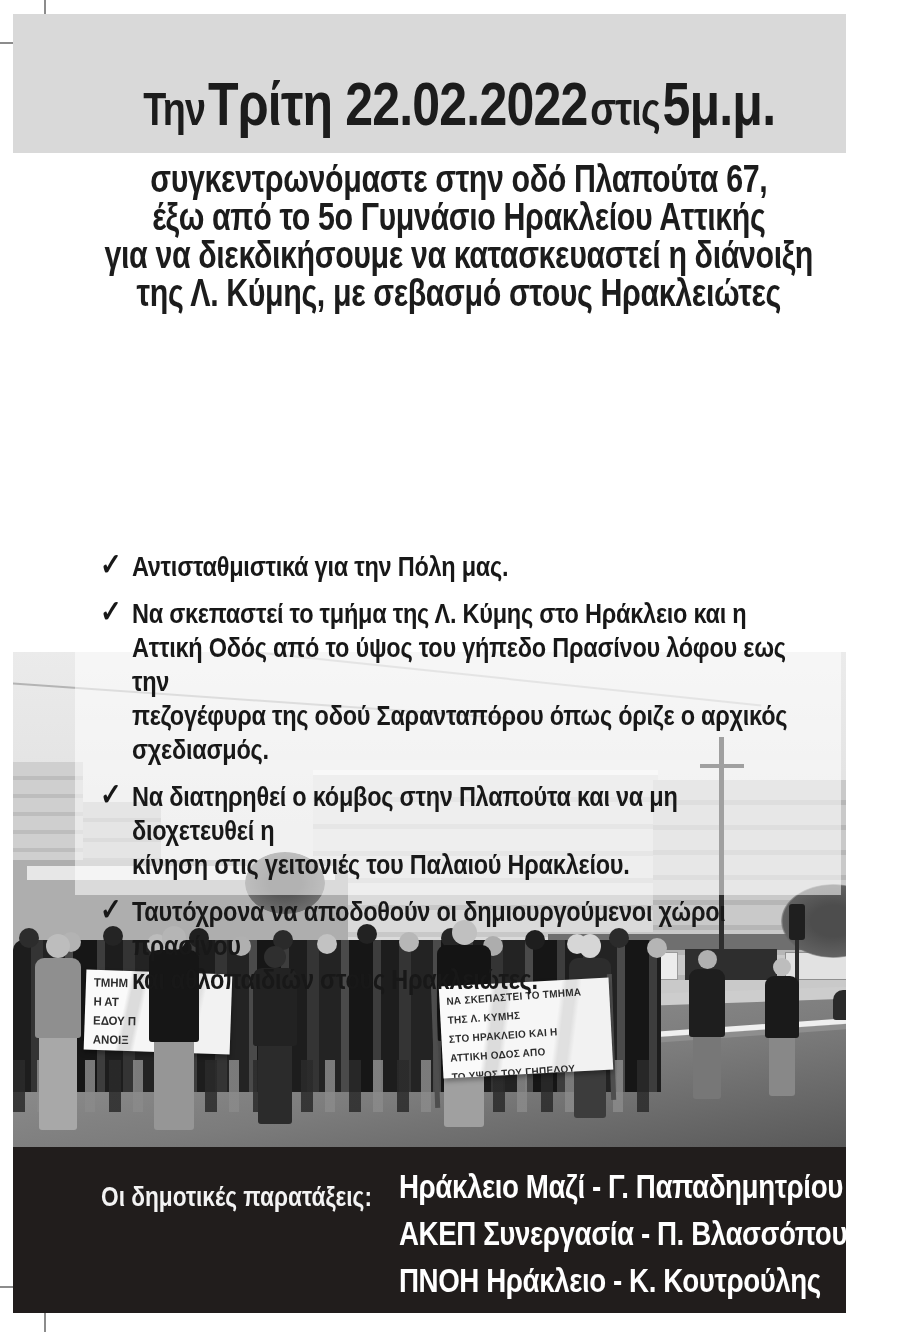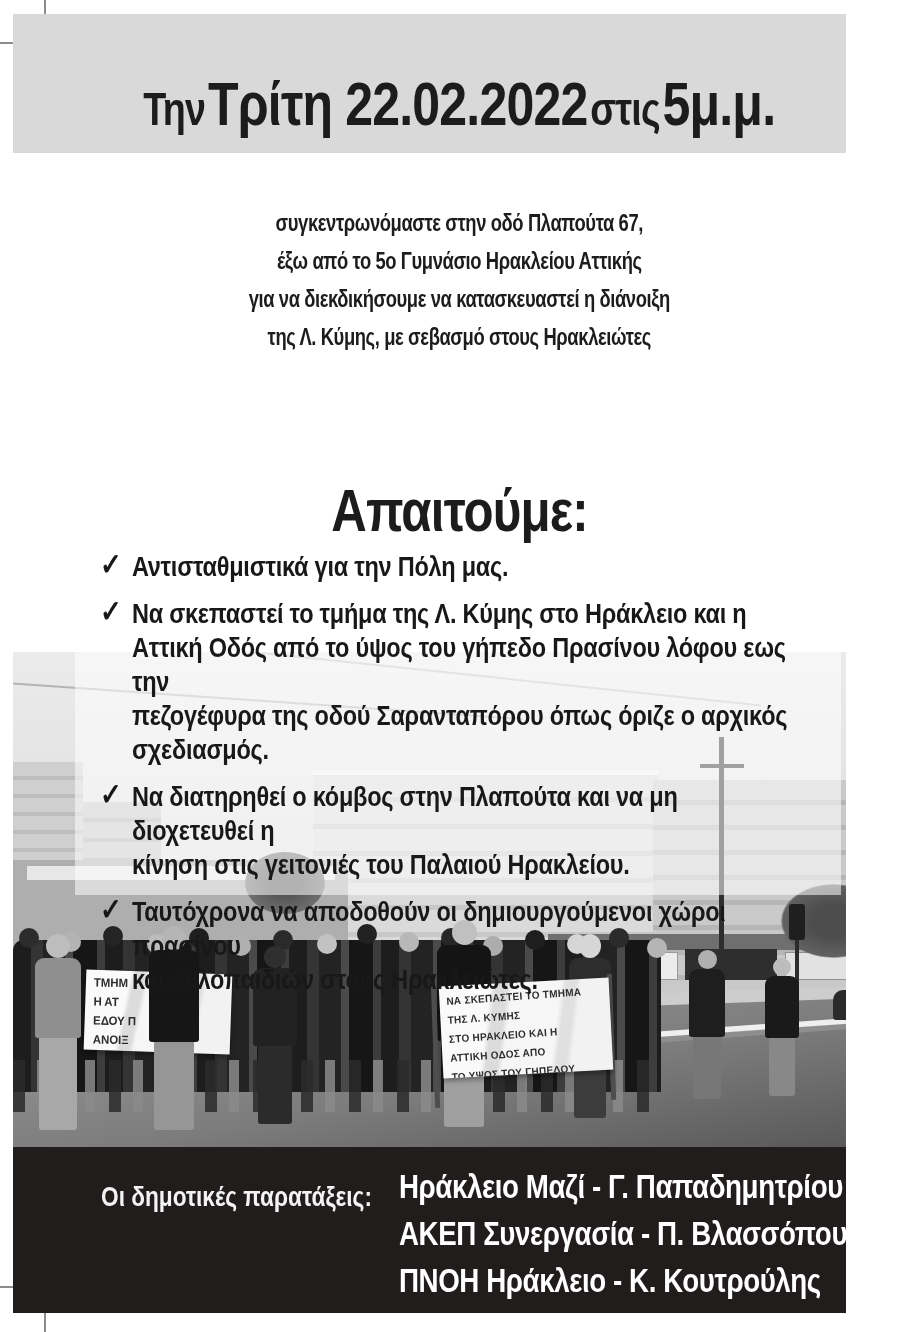--- a/index.html
+++ b/index.html
@@ -10,21 +10,21 @@
   
   .band-top{position:absolute;left:13px;top:14px;width:892px;height:139px;background:#d9d9d9;
             display:flex;justify-content:center;align-items:flex-end;}
   .title{white-space:nowrap;transform:scaleX(.82);transform-origin:center bottom;
          padding-bottom:14px;letter-spacing:-1px;font-weight:700;color:#1c1c1c;}
   .t-sm{font-size:46px;}
   .t-lg{font-size:61px;}
   
   .cblock{position:absolute;left:0;width:918px;text-align:center;font-weight:700;color:#1c1c1c;z-index:3;}
   .cx{display:inline-block;white-space:pre-line;transform:scaleX(.8);transform-origin:center top;letter-spacing:-0.5px;}
-  .intro{top:160px;font-size:23px;line-height:38px;margin-top:44px;}
+  .intro{top:160px;font-size:38px;line-height:38px;}
   .oxi{top:342px;font-size:34px;line-height:42px;}
   .oxi .line{display:block;transform:scaleX(.82);transform-origin:center top;white-space:nowrap;letter-spacing:-0.5px;}
   .oxi-big{font-size:48px;letter-spacing:0;}
   .demands-title{top:476px;font-size:60px;line-height:70px;}
   .demands-title .cx{transform:scaleX(.82);letter-spacing:-1px;}
   .bullets{position:absolute;left:100px;top:550px;width:820px;z-index:3;list-style:none;margin:0;padding:0;}
   .bullets li{position:relative;margin:0 0 13px 0;padding-left:38px;font-size:28px;line-height:34px;
               font-weight:700;color:#181818;transform:scaleX(.84);transform-origin:left top;
               white-space:pre-line;letter-spacing:-0.3px;}
   .check{position:absolute;left:0;top:-2px;font-size:31px;font-weight:700;}
@@ -72,23 +72,20 @@
   </div>
 
   <div class="cblock intro">
     <span class="cx">συγκεντρωνόμαστε στην οδό Πλαπούτα 67,
 έξω από το 5ο Γυμνάσιο Ηρακλείου Αττικής
 για να διεκδικήσουμε να κατασκευαστεί η διάνοιξη
 της Λ. Κύμης, με σεβασμό στους Ηρακλειώτες</span>
   </div>
 
 
-  <div class="cblock demands-title">
-    <span class="cx">Απαιτούμε:</span>
-  </div>
 
   <ul class="bullets">
     <li><span class="check">✓</span><span>Αντισταθμιστικά για την Πόλη μας.</span></li>
     <li><span class="check">✓</span><span>Να σκεπαστεί το τμήμα της Λ. Κύμης στο Ηράκλειο και η
 Αττική Οδός από το ύψος του γήπεδο Πρασίνου λόφου εως την
 πεζογέφυρα της οδού Σαρανταπόρου όπως όριζε ο αρχικός
 σχεδιασμός.</span></li>
     <li><span class="check">✓</span><span>Να διατηρηθεί ο κόμβος στην Πλαπούτα και να μη διοχετευθεί η
 κίνηση στις γειτονιές του Παλαιού Ηρακλείου.</span></li>
     <li><span class="check">✓</span><span>Ταυτόχρονα να αποδοθούν οι δημιουργούμενοι χώροι πρασίνου

